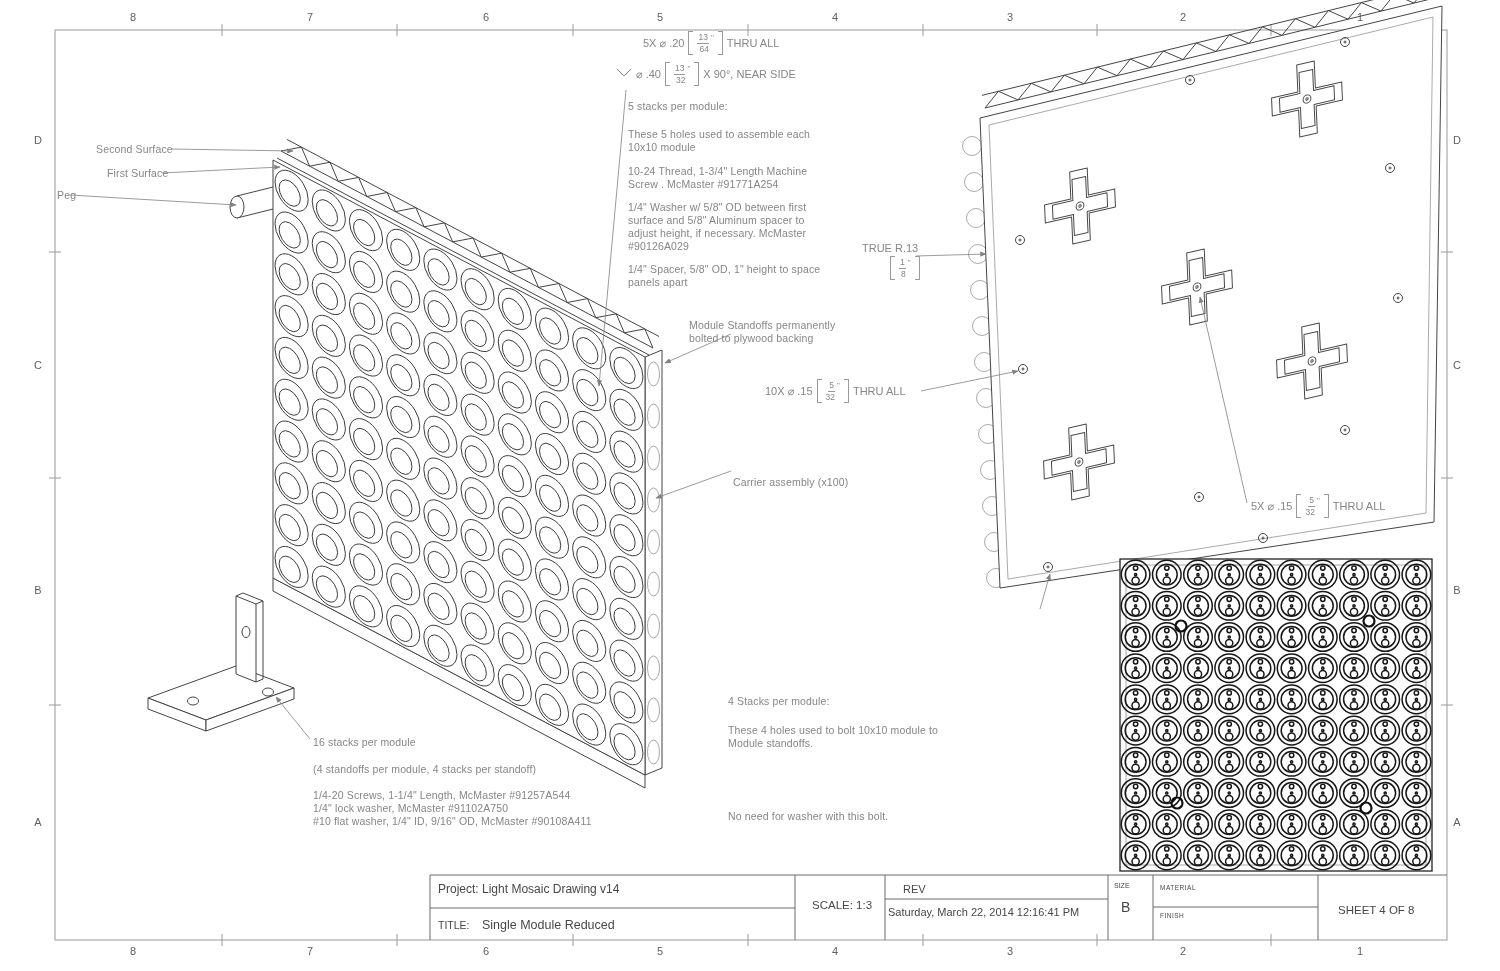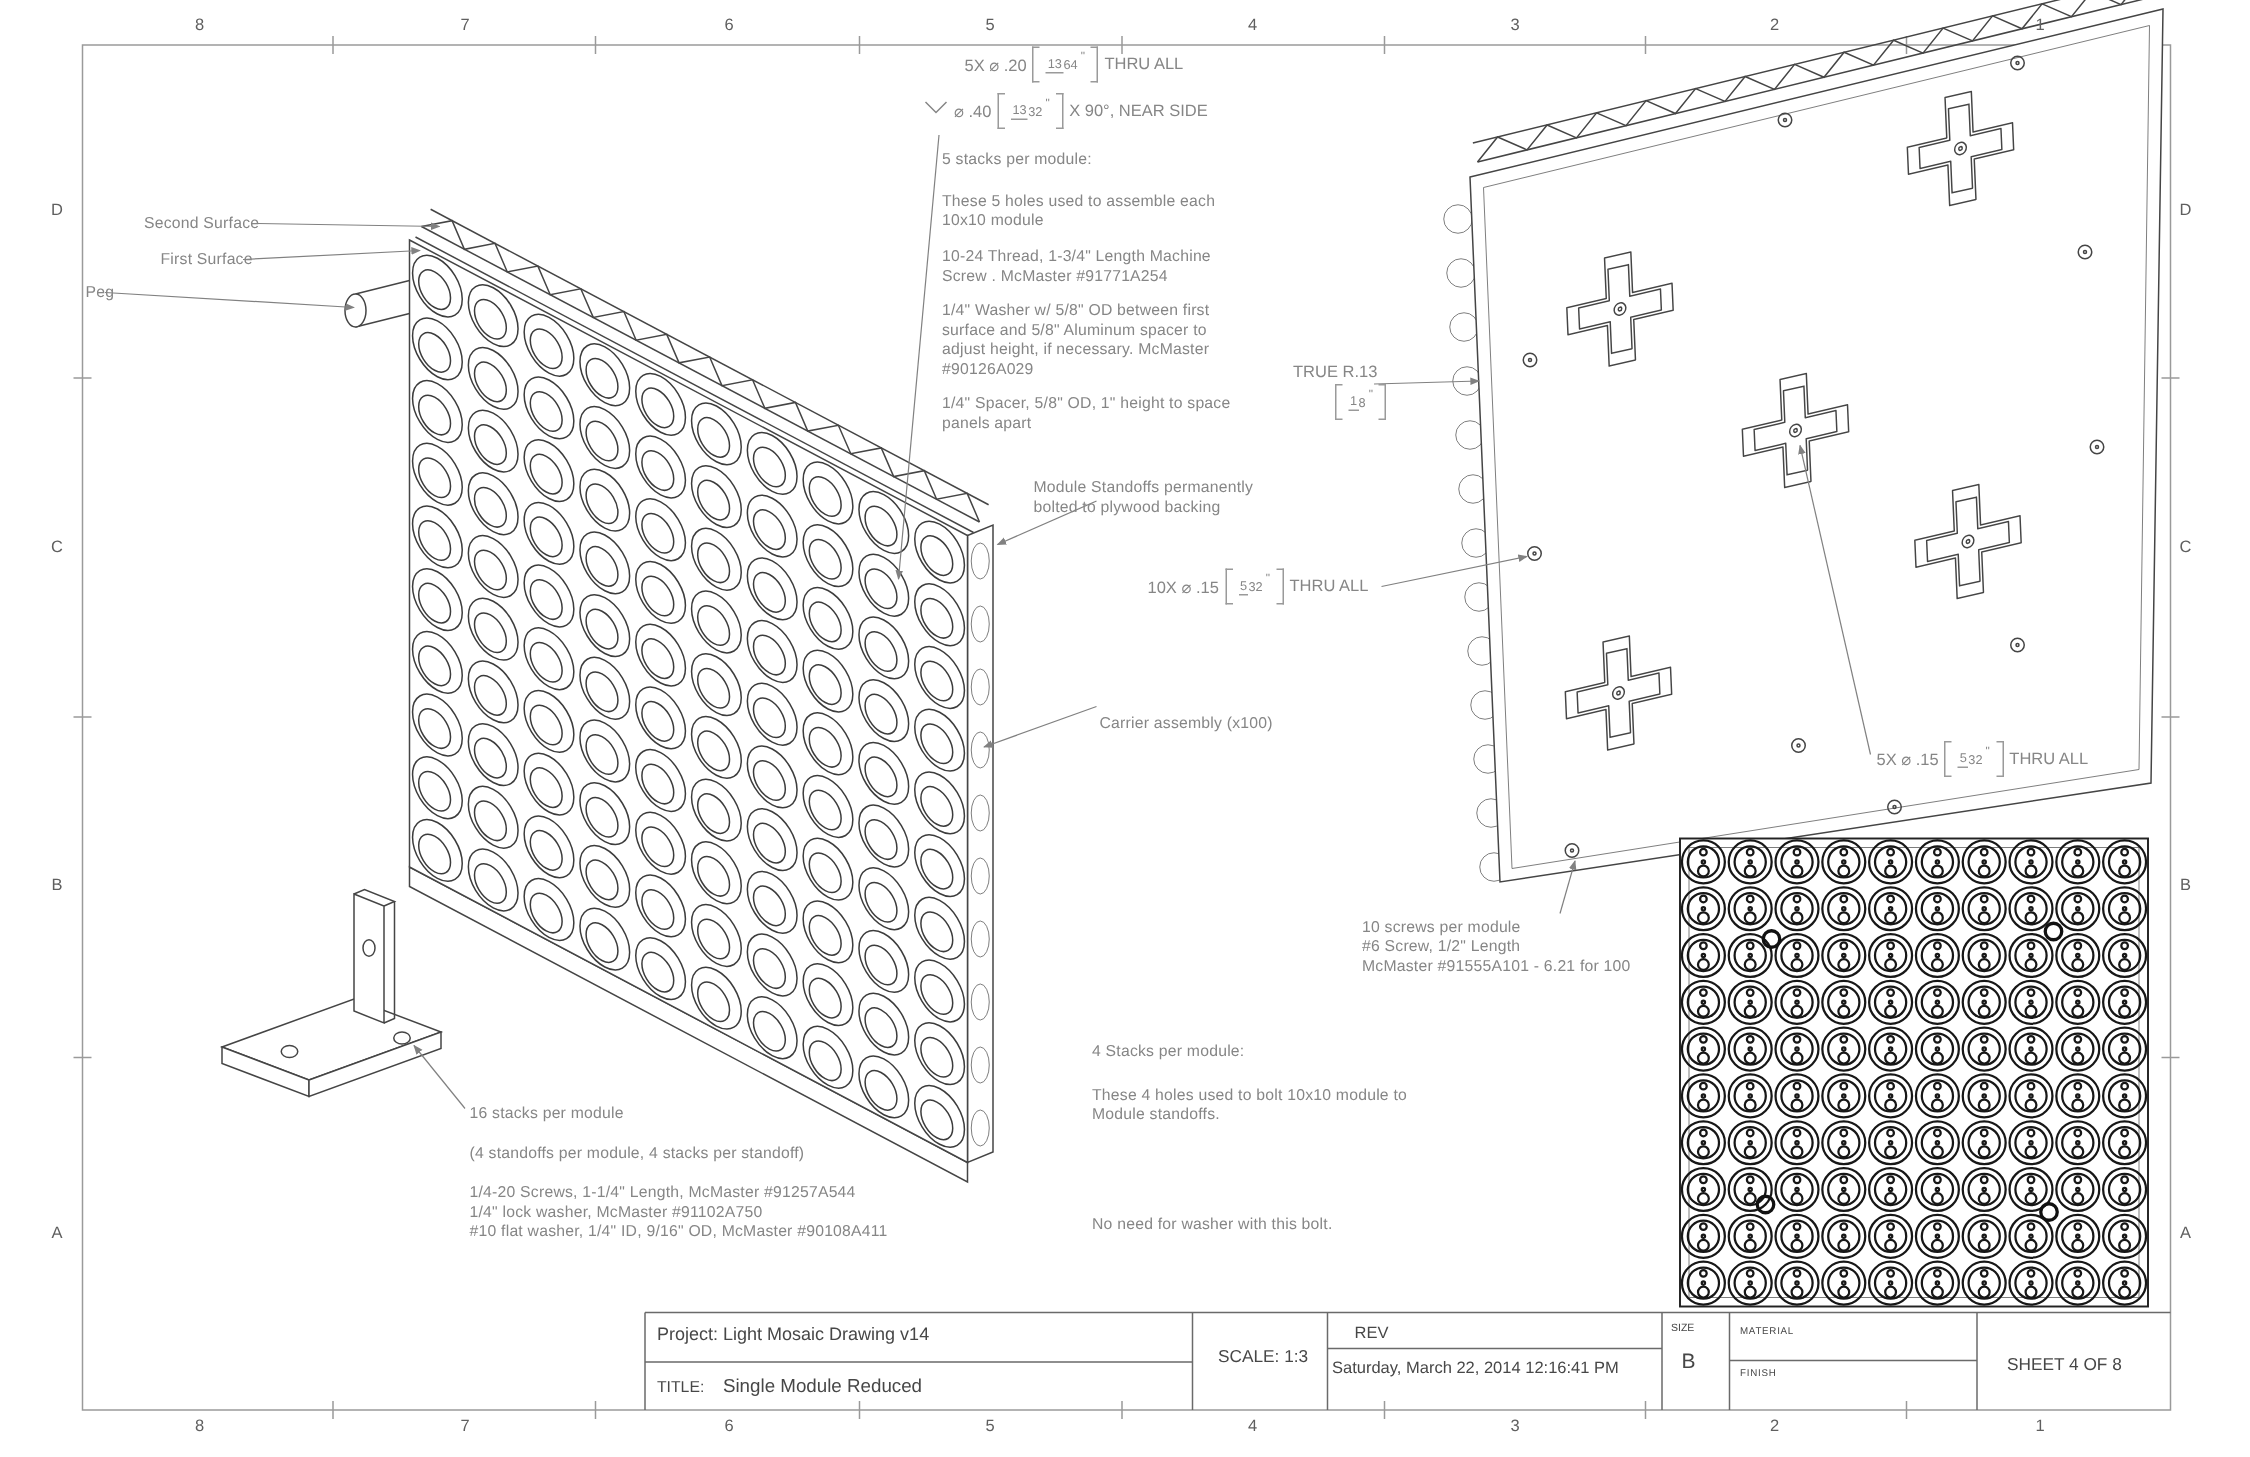--- a/index.html
+++ b/index.html
@@ -21,21 +21,21 @@
   .lbl{white-space:nowrap}
   .zone{position:absolute;font-size:11px;color:#5f5f5f;transform:translate(-50%,-50%)}
 
   .callout{position:absolute;display:flex;align-items:center;gap:4px;font-size:11px;color:#868686;white-space:nowrap}
   .callout.col{flex-direction:column;align-items:flex-start;gap:2px}
   .crow{display:flex;align-items:center;gap:4px}
   .crow.ind{margin-left:28px}
   .brk{width:5px;height:24px;border:1px solid #9a9a9a}
   .brk.l{border-right:none}
   .brk.r{border-left:none}
-  .frac{display:inline-flex;align-items:flex-end;font-size:8.5px;line-height:1.2;color:#868686}
+  .frac{display:inline-flex;flex-direction:column;align-items:flex-end;font-size:8.5px;line-height:1.2;color:#868686}
   .frac i{font-style:normal}
   .frac .ft{border-bottom:1px solid #9a9a9a;padding:0 1px}
   .inch{font-size:8px;margin-left:-2px;transform:translateY(-6px)}
   .vee{transform:translateY(-1px)}
 
   .tbt{position:absolute;color:#474747;white-space:nowrap}
 </style>
 </head>
 <body>
 
@@ -1038,23 +1038,20 @@
     <span class="brk l"></span>
     <span class="frac">
         <i class="ft">5</i>
         <i>32</i>
       </span>
     <span class="inch">"</span>
     <span class="brk r"></span>
     <span>THRU ALL</span>
   </div>
 
-  <div class="note" style="left:908px;top:612px">10 screws per module
-#6 Screw, 1/2" Length
-McMaster #91555A101 - 6.21 for 100</div>
 
   <div class="note" style="left:728px;top:695px">4 Stacks per module:</div>
   <div class="note" style="left:728px;top:724px">These 4 holes used to bolt 10x10 module to
 Module standoffs.</div>
   <div class="note" style="left:728px;top:810px">No need for washer with this bolt.</div>
 
   <div class="note lbl" style="left:313px;top:736px">16 stacks per module</div>
   <div class="note" style="left:313px;top:763px">(4 standoffs per module, 4 stacks per standoff)</div>
   <div class="note" style="left:313px;top:789px">1/4-20 Screws, 1-1/4" Length, McMaster #91257A544
 1/4" lock washer, McMaster #91102A750

